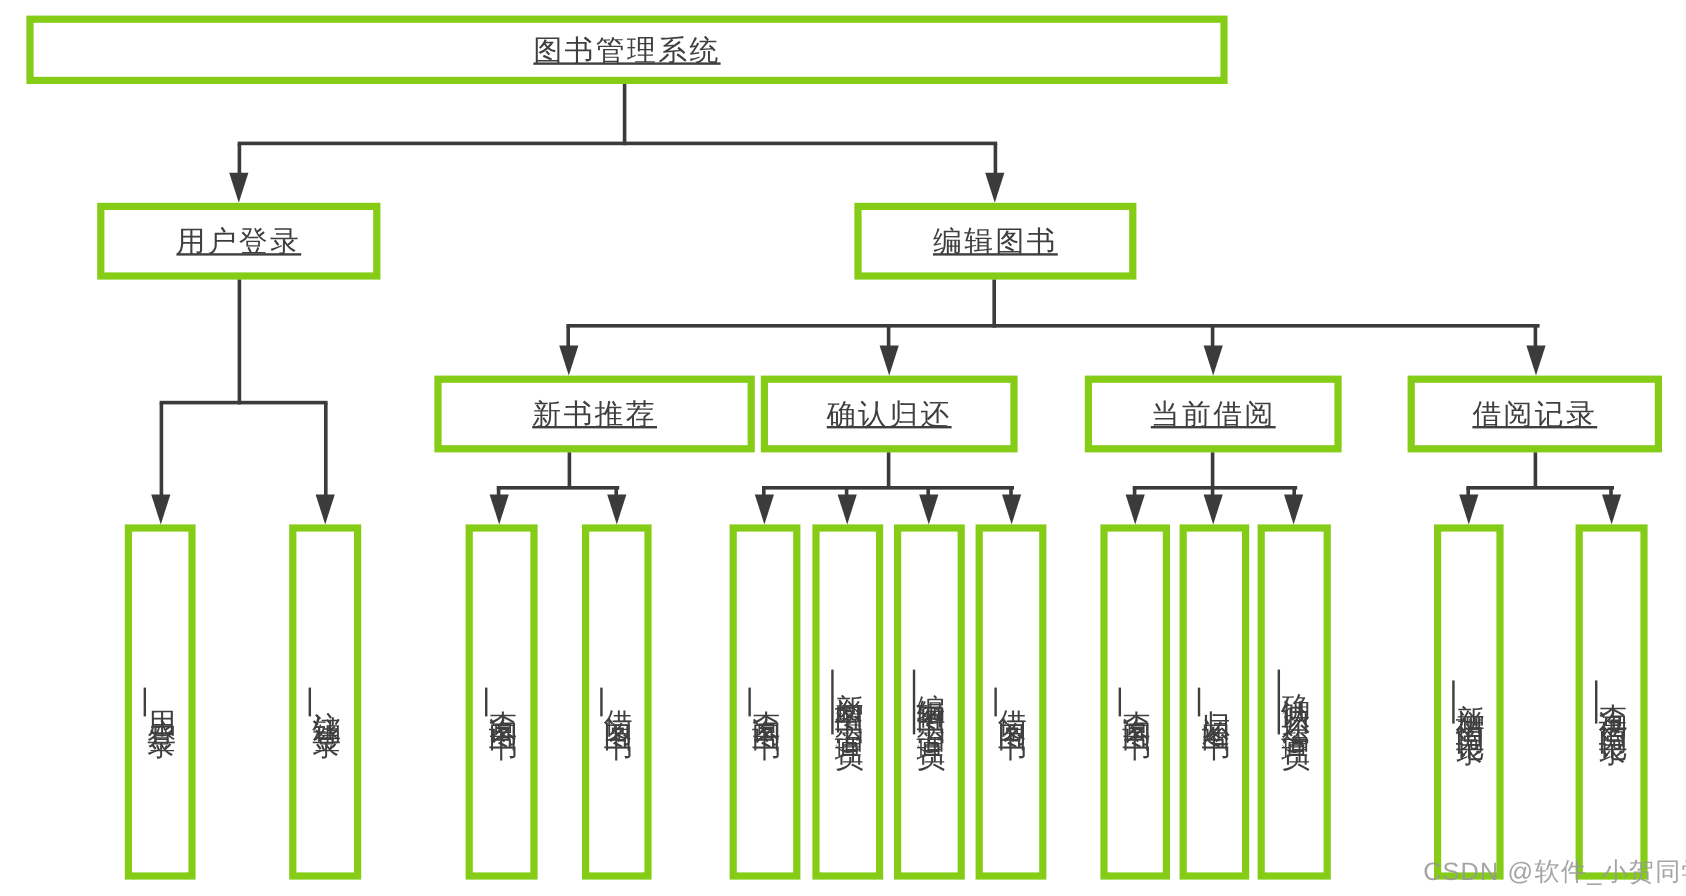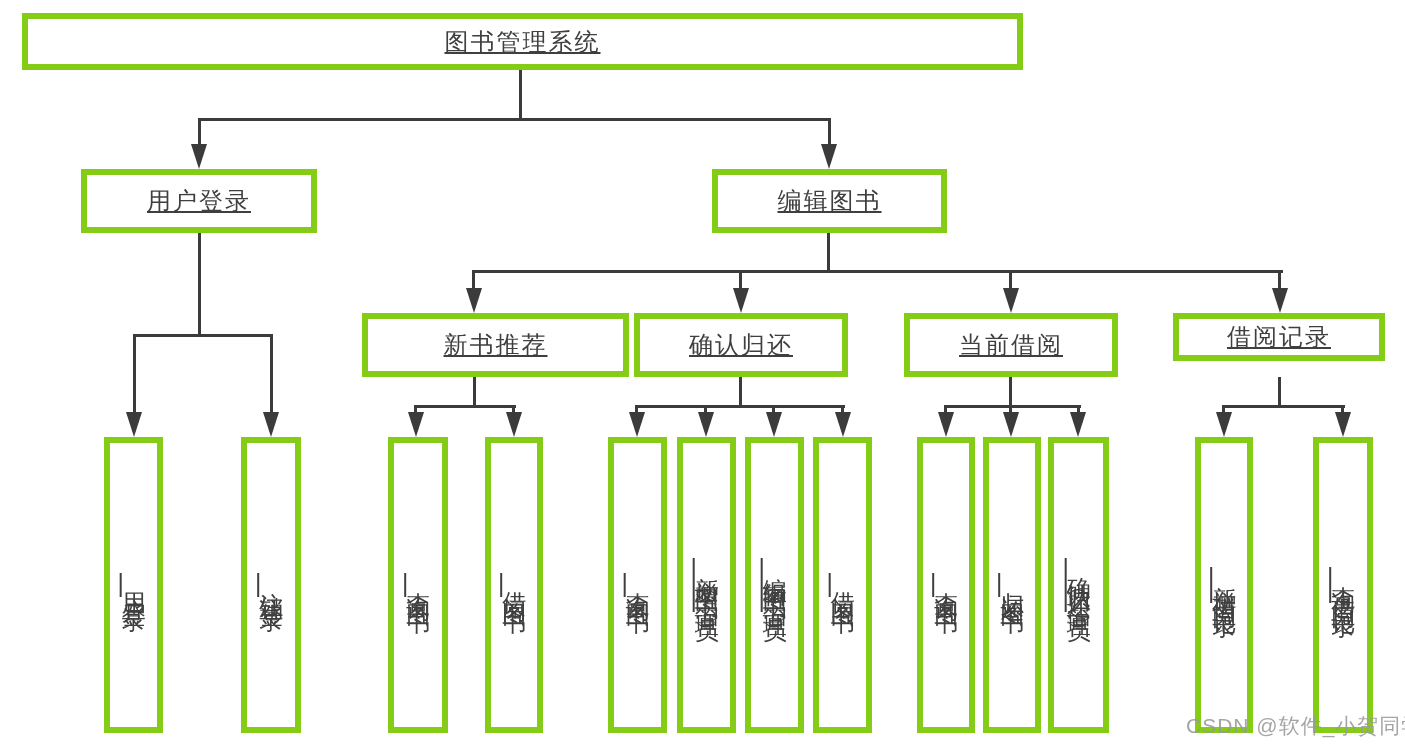--- a/index.html
+++ b/index.html
@@ -46,21 +46,21 @@
 
   <div class="box" style="left:362px;top:313px;width:267px;height:64px">
     <span class="hlabel">新书推荐</span>
   </div>
   <div class="box" style="left:634px;top:313px;width:214px;height:64px">
     <span class="hlabel">确认归还</span>
   </div>
   <div class="box" style="left:904px;top:313px;width:214px;height:64px">
     <span class="hlabel">当前借阅</span>
   </div>
-  <div class="box" style="left:1173px;top:313px;width:212px;height:48px">
+  <div class="box" style="left:1173px;top:313px;width:212px;height:64px">
     <span class="hlabel">借阅记录</span>
   </div>
 
   <div class="box" style="left:104px;top:437px;width:59px;height:296px">
     <span class="vtext">用户登录</span>
   </div>
   <div class="box" style="left:241px;top:437px;width:60px;height:296px">
     <span class="vtext">注销登录</span>
   </div>
 

